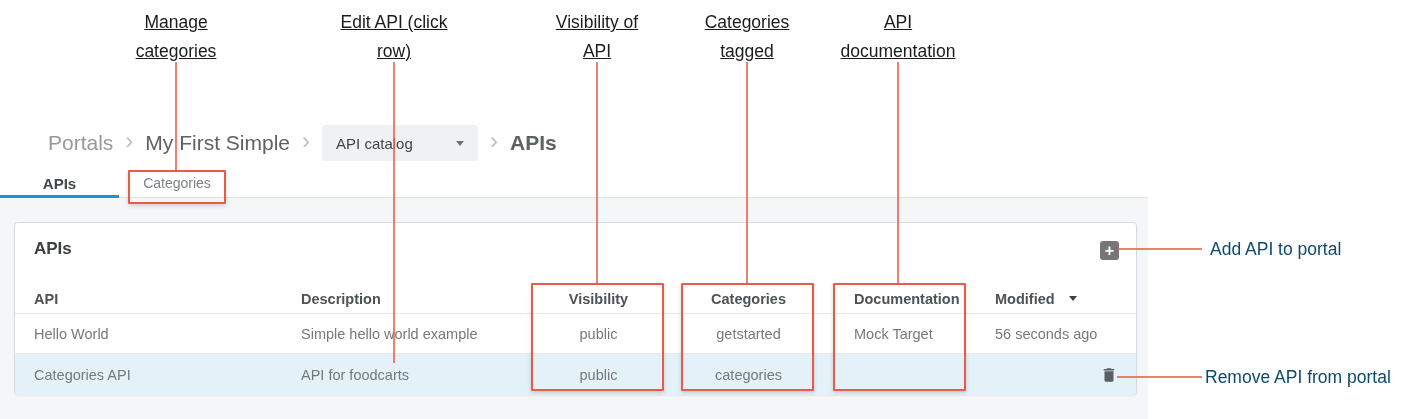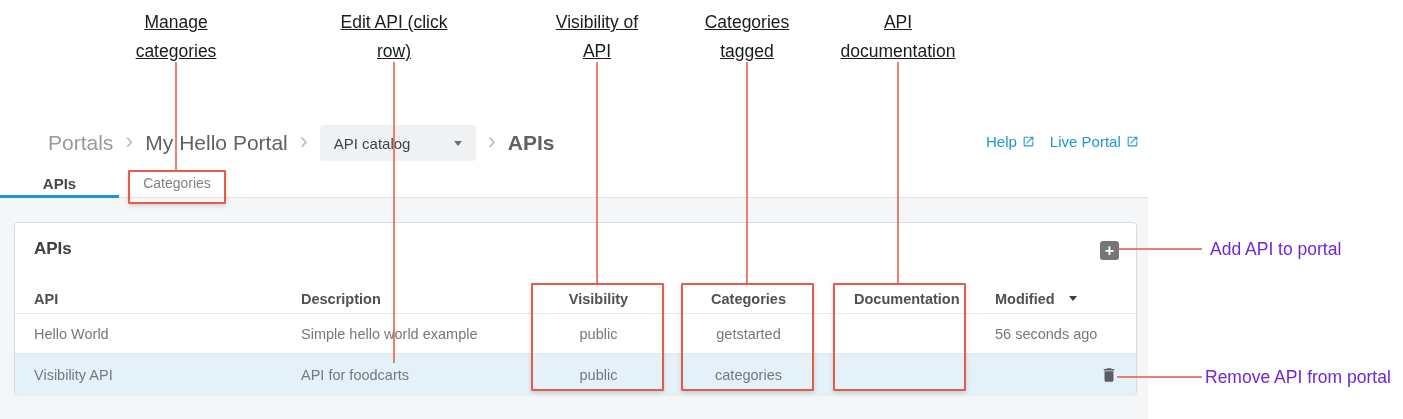--- a/index.html
+++ b/index.html
@@ -9,21 +9,21 @@
   }
   
   .console-bg{position:absolute;left:0;top:198px;width:1148px;height:221px;background:#f4f6f7;}
   
   .callout-top{
     position:absolute;top:8px;text-align:center;font-size:17.5px;line-height:29px;
     color:#1b1b1b;z-index:45;text-decoration:underline;
   }
   
   .callout-right{
-    position:absolute;font-size:17.5px;line-height:20px;color:#6d28d9;white-space:nowrap;z-index:45;
+    position:absolute;font-size:17.5px;line-height:20px;color:#0c4a6e;white-space:nowrap;z-index:45;
   }
   
   .ann-vline{position:absolute;width:2px;background:rgba(233,97,77,.8);z-index:41;}
   .ann-hline{position:absolute;height:2px;background:rgba(233,97,77,.8);z-index:41;}
   .ann-box{
     position:absolute;border:2px solid var(--annotation-red,#e55c4b);border-radius:1px;
     box-shadow:0 2px 4px rgba(0,0,0,.15);z-index:40;pointer-events:none;box-sizing:border-box;
   }
   
   .breadcrumb{position:absolute;left:20px;top:124px;height:38px;display:flex;align-items:center;font-size:21px;margin-left:28px;}
@@ -90,48 +90,30 @@
 
   <div class="callout-top" style="left:106px;width:140px;">Manage categories</div>
   <div class="callout-top" style="left:334px;width:120px;">Edit API (click row)</div>
   <div class="callout-top" style="left:542px;width:110px;">Visibility of API</div>
   <div class="callout-top" style="left:692px;width:110px;">Categories tagged</div>
   <div class="callout-top" style="left:830px;width:136px;">API documentation</div>
 
   <div class="breadcrumb">
     <span class="bc-root">Portals</span>
     <span class="bc-sep">›</span>
-    <span class="bc-portal">My Hello Portal</span>
+    <span class="bc-portal">My First Simple</span>
     <span class="bc-sep">›</span>
     <span class="bc-dropdown">
       <span class="dd-label">API catalog</span>
       <span class="caret-down"></span>
     </span>
     <span class="bc-sep">›</span>
     <span class="bc-current">APIs</span>
   </div>
 
-  <div class="header-links">
-    <span class="hlink">
-      <span>Help</span>
-      <span class="ext-icon">
-        <svg width="13" height="13" viewBox="0 0 24 24" fill="currentColor">
-            <path d="M19 19H5V5h7V3H5a2 2 0 0 0-2 2v14a2 2 0 0 0 2 2h14a2 2 0 0 0 2-2v-7h-2v7zM14 3v2h3.59l-9.83 9.83 1.41 1.41L19 6.41V10h2V3h-7z"></path>
-          </svg>
-      </span>
-    </span>
-    <span class="hlink">
-      <span>Live Portal</span>
-      <span class="ext-icon">
-        <svg width="13" height="13" viewBox="0 0 24 24" fill="currentColor">
-            <path d="M19 19H5V5h7V3H5a2 2 0 0 0-2 2v14a2 2 0 0 0 2 2h14a2 2 0 0 0 2-2v-7h-2v7zM14 3v2h3.59l-9.83 9.83 1.41 1.41L19 6.41V10h2V3h-7z"></path>
-          </svg>
-      </span>
-    </span>
-  </div>
 
   <div class="tabbar">
     <div class="tab tab-apis">APIs</div>
     <div class="tab tab-categories">Categories</div>
   </div>
   <div class="tab-underline"></div>
 
   <div class="panel">
     <div class="panel-title">APIs</div>
     <div class="add-btn">+</div>
@@ -146,25 +128,26 @@
         <span>Modified</span>
         <span class="sort-caret"></span>
       </div>
     </div>
 
     <div class="trow trow-1">
       <div class="cell col-api">Hello World</div>
       <div class="cell col-desc">Simple hello world example</div>
       <div class="cell col-vis">public</div>
       <div class="cell col-cat">getstarted</div>
+      <div class="cell col-doc">Mock Target</div>
       <div class="cell col-mod">56 seconds ago</div>
     </div>
 
     <div class="trow trow-2">
-      <div class="cell col-api">Visibility API</div>
+      <div class="cell col-api">Categories API</div>
       <div class="cell col-desc">API for foodcarts</div>
       <div class="cell col-vis">public</div>
       <div class="cell col-cat">categories</div>
       <div class="delete-btn">
         <span>
           <svg width="18" height="19" viewBox="0 0 24 24" fill="#5a5f63">
               <path d="M6 19c0 1.1.9 2 2 2h8c1.1 0 2-.9 2-2V7H6v12zM19 4h-3.5l-1-1h-5l-1 1H5v2h14V4z"></path>
             </svg>
         </span>
       </div>

